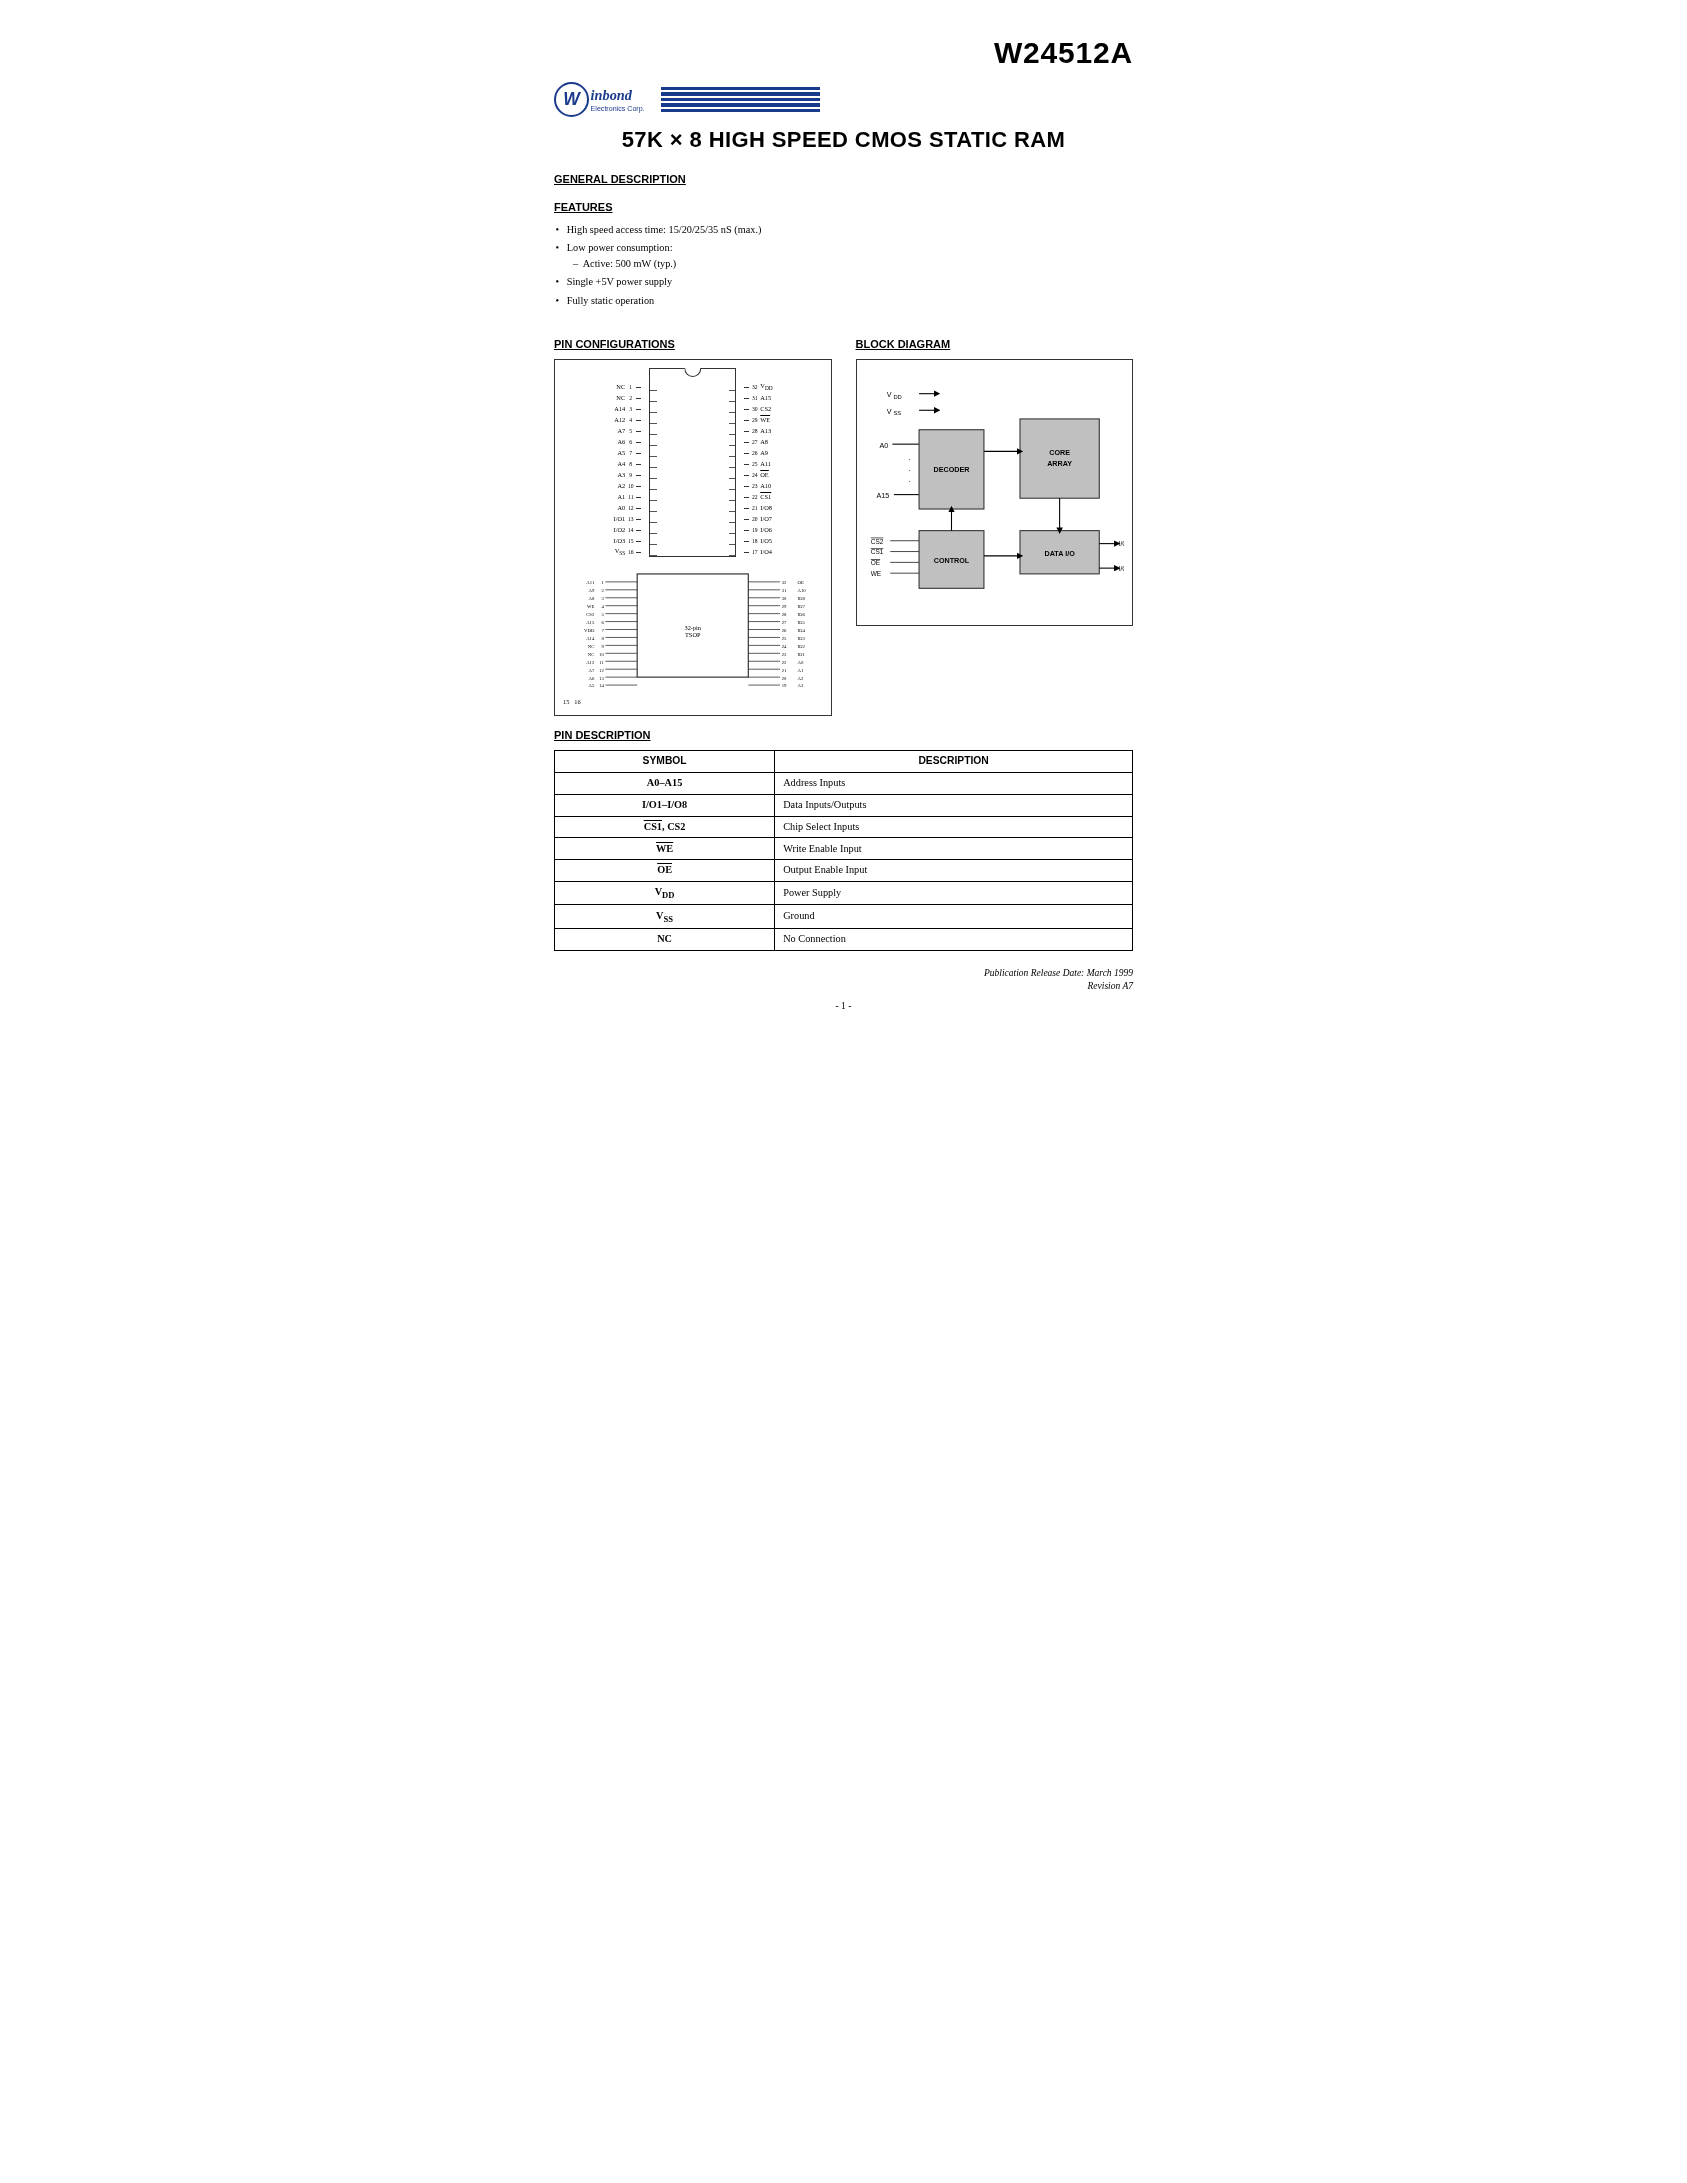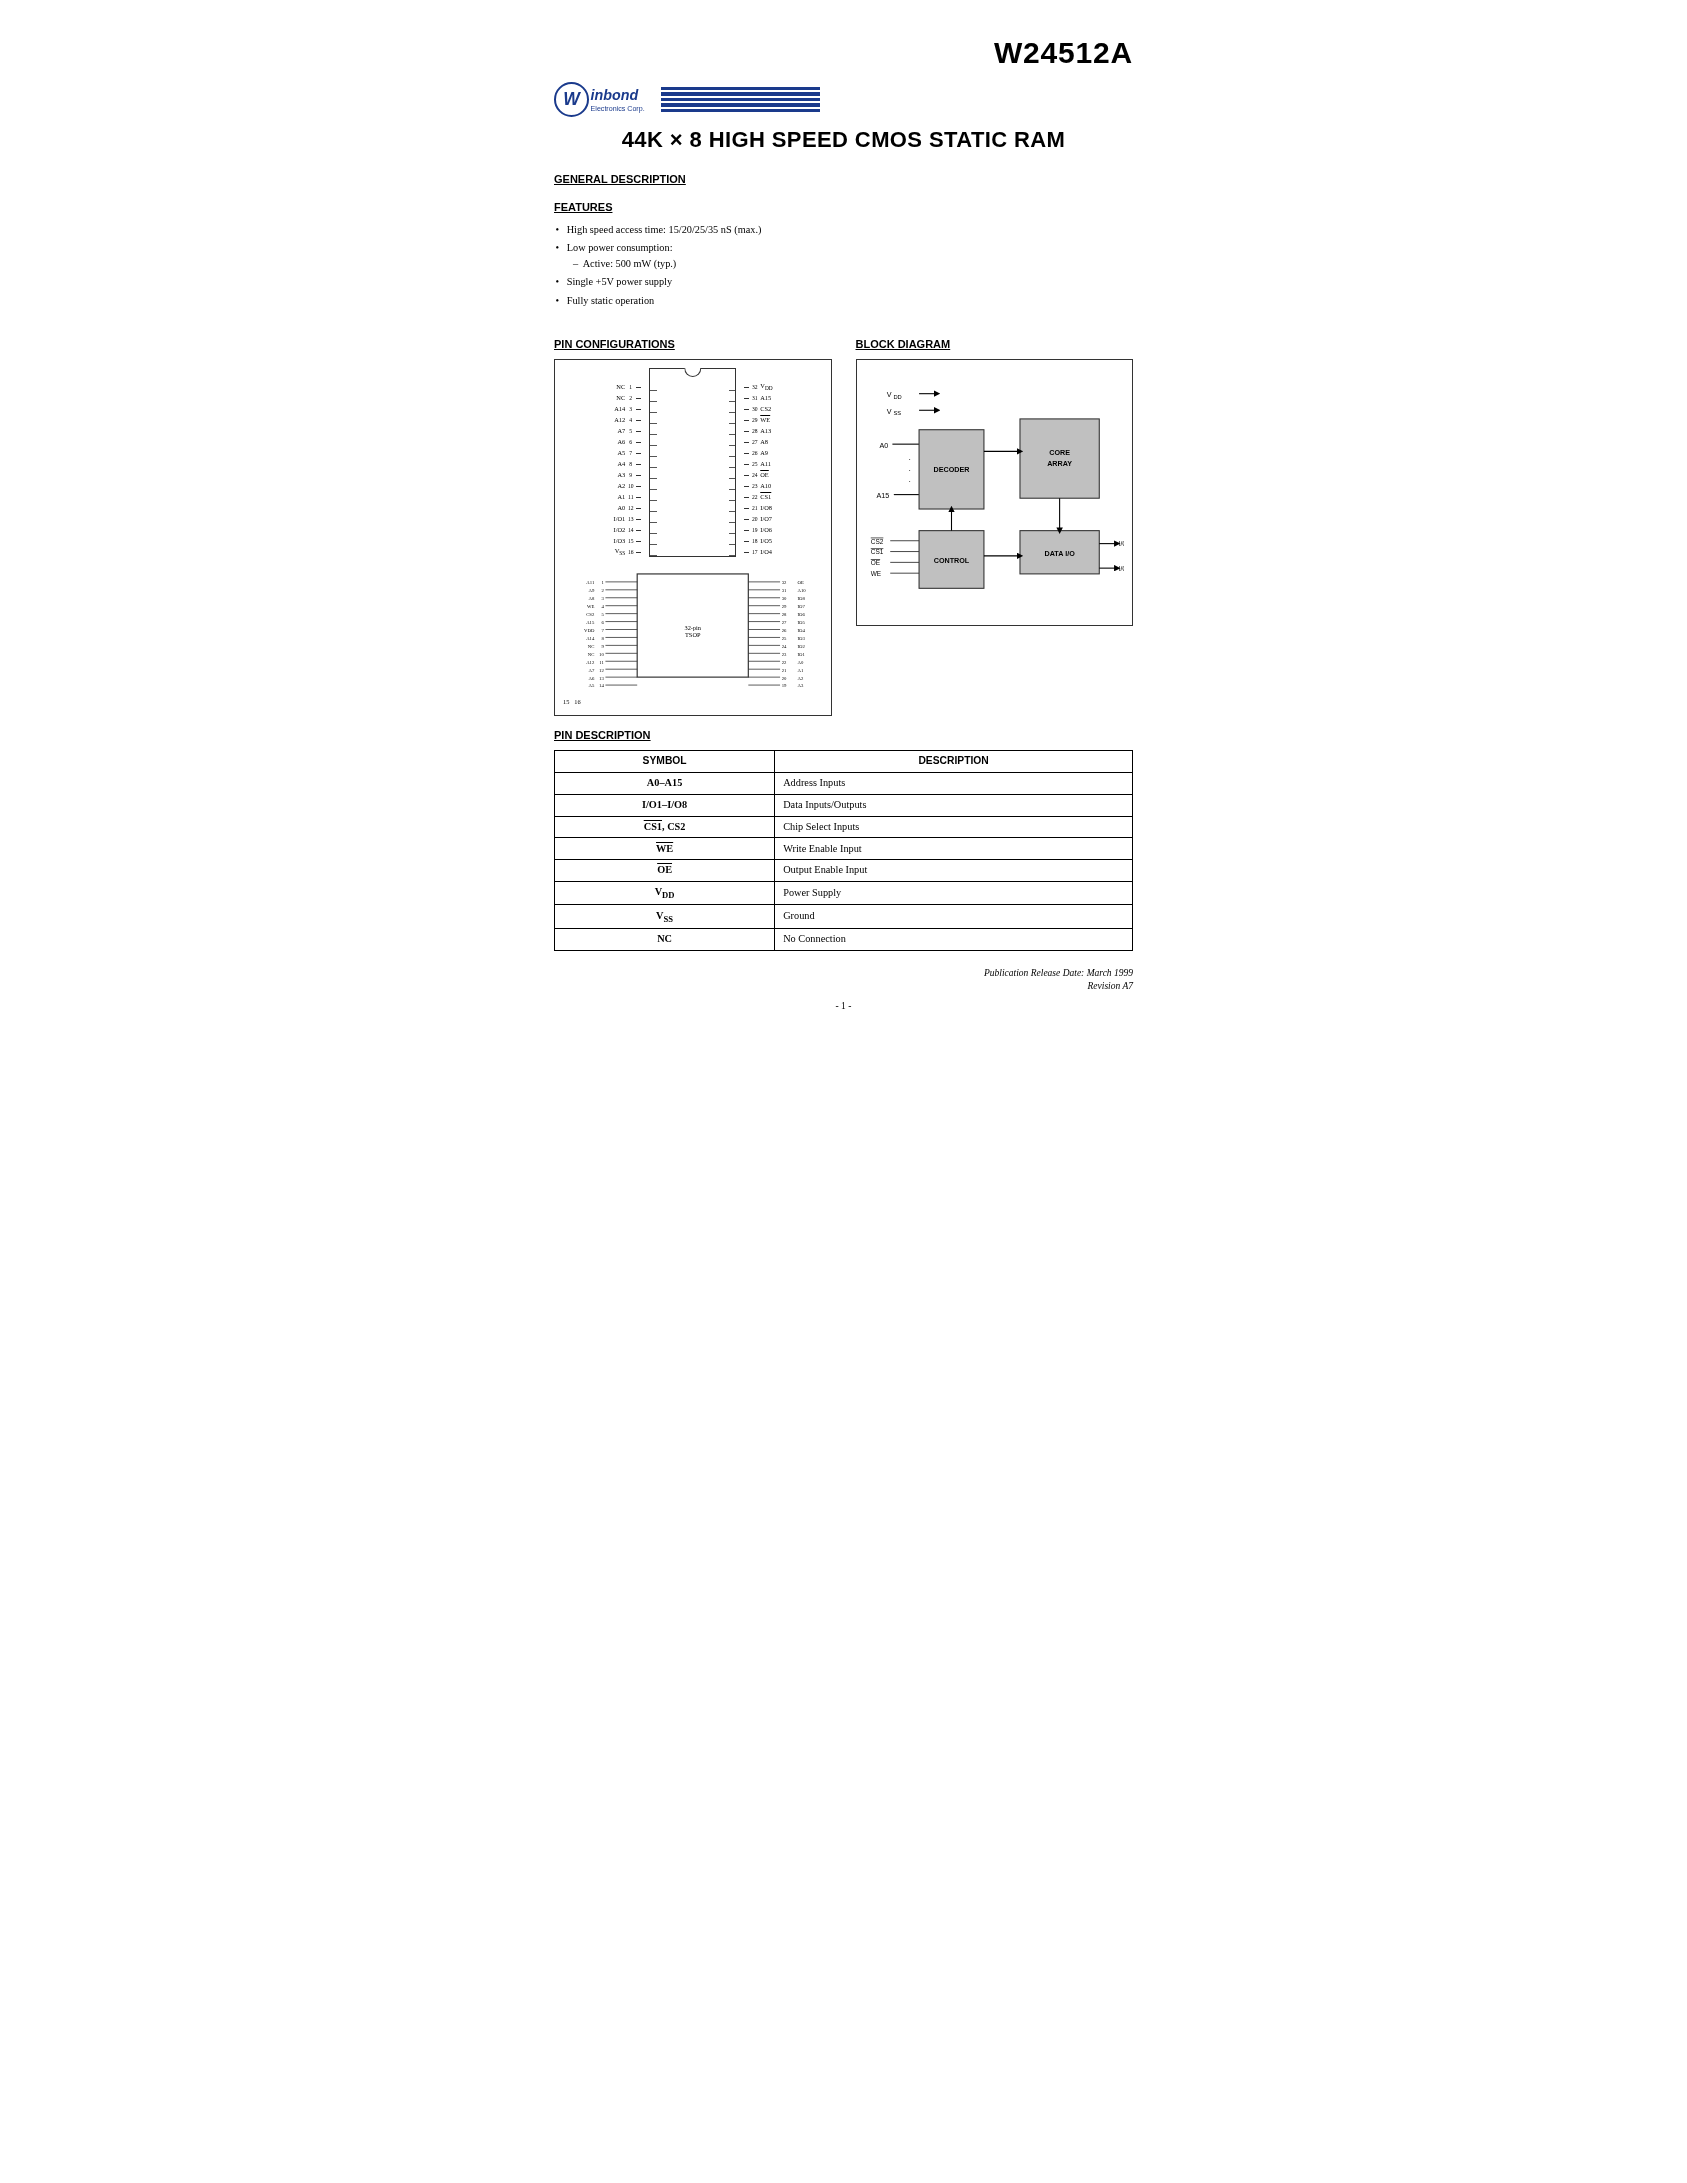--- a/index.html
+++ b/index.html
@@ -214,34 +214,34 @@
   <span class="model-number">W24512A</span>
 </div>
 
 <div class="logo-area">
   <div class="logo-box">
 
     <div style="width:35px;height:35px;border-radius:50%;border:2px solid #1a3a8c;display:flex;align-items:center;justify-content:center;margin-right:1.6px;">
       <span style="font-size:17.5px;font-weight:bold;color:#1a3a8c;font-family:Arial,sans-serif;font-style:italic;">W</span>
     </div>
     <div>
-      <span style="font-size:14.3px;font-weight:bold;color:#1a3a8c;font-family:Liberation Sans, sans-serif;font-style:italic;">inbond</span>
+      <span style="font-size:14.3px;font-weight:bold;color:#1a3a8c;font-family:Liberation Serif, serif;font-style:italic;">inbond</span>
       <span style="display:block;font-size:7.1px;color:#1a3a8c;font-family:Arial,sans-serif;text-align:right;">Electronics Corp.</span>
     </div>
   </div>
   <div class="logo-lines">
     <div class="logo-line" style="width:159px;height:3.2px;"></div>
     <div class="logo-line" style="width:159px;height:3.2px;"></div>
     <div class="logo-line" style="width:159px;height:3.2px;"></div>
     <div class="logo-line" style="width:159px;height:3.2px;"></div>
     <div class="logo-line" style="width:159px;height:3.2px;"></div>
   </div>
 </div>
 
-<div class="main-title">44K × 8 HIGH SPEED CMOS STATIC RAM</div>
+<div class="main-title">57K × 8 HIGH SPEED CMOS STATIC RAM</div>
 
 <div>
   <div class="section-title">GENERAL DESCRIPTION</div>
 </div>
 
 <div>
   <div class="section-title">FEATURES</div>
   <div class="features-grid">
     <div class="features-col">
       <ul>

